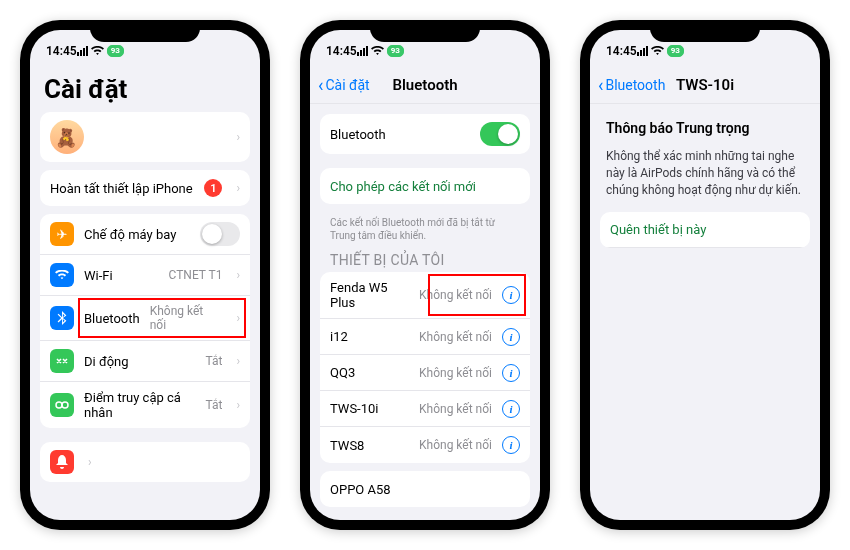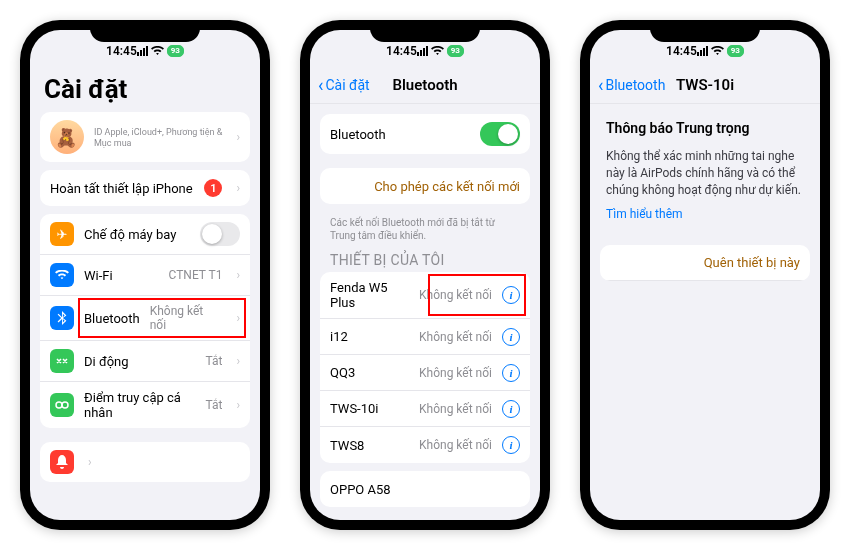--- a/index.html
+++ b/index.html
@@ -25,21 +25,21 @@
     overflow: hidden;
     position: relative;
   }
   .notch {
     position: absolute; top: 0; left: 50%; transform: translateX(-50%);
     width: 110px; height: 22px; background: #000;
     border-bottom-left-radius: 14px; border-bottom-right-radius: 14px;
     z-index: 10;
   }
   .status-bar {
-    height: 36px; display: flex; justify-content: center; align-items: center;
+    height: 36px; display: flex; justify-content: flex-start; align-items: center;
     padding: 6px 16px 0; font-size: 12px; font-weight: 600;
   }
   .status-right { display:flex; align-items:center; gap:3px; }
   .sig-bars { display:flex; align-items:flex-end; gap:1px; }
   .sig-bars span { width:2px; background:#000; display:inline-block; }
   .sig-bars span:nth-child(1){height:4px}.sig-bars span:nth-child(2){height:6px}
   .sig-bars span:nth-child(3){height:8px}.sig-bars span:nth-child(4){height:10px}
   .wifi-ic { width:13px;height:10px; }
   .batt {
     display:inline-flex; align-items:center; gap:1px;
@@ -69,21 +69,21 @@
   .row:last-child { border-bottom:none; }
   .row .label { flex:1; font-size:13px; }
   .row .value { color:#8e8e93; font-size:12px; }
   .row .chev { color:#c7c7cc; font-size:12px; margin-left:4px; }
   .icon-box {
     width:24px;height:24px;border-radius:6px;display:flex;align-items:center;justify-content:center;
     color:#fff; font-size:13px; flex-shrink:0;
   }
   .bg-orange{background:#ff9500}.bg-blue{background:#007aff}.bg-green{background:#34c759}
   .bg-red{background:#ff3b30}
-  .link-row { color:#a16207;text-align:right; }
+  .link-row { color:#15803d; }
   .badge {
     background:#ff3b30;color:#fff;border-radius:50%;width:18px;height:18px;
     display:flex;align-items:center;justify-content:center;font-size:11px;font-weight:600;
   }
   .toggle {
     width:40px;height:24px;border-radius:12px;position:relative;flex-shrink:0;
   }
   .toggle.on{background:#34c759}.toggle.off{background:#e9e9eb}
   .toggle .knob{
     position:absolute;top:2px;width:20px;height:20px;background:#fff;border-radius:50%;
@@ -134,21 +134,20 @@
           </span>
       </span>
     </div>
     <div class="content">
       <div class="large-title">Cài đặt</div>
 
       <div class="group tight">
         <div class="row">
           <div class="avatar">🧸</div>
           <div style="flex:1">
-            <div class="profile-sub">ID Apple, iCloud+, Phương tiện &amp; Mục mua</div>
           </div>
           <span class="chev">›</span>
         </div>
       </div>
 
       <div class="group tight">
         <div class="row">
           <span class="label">Hoàn tất thiết lập iPhone</span>
           <span class="badge">1</span>
           <span class="chev">›</span>
@@ -330,23 +329,20 @@
     <div class="nav">
       <span class="back">
         <span style="font-size:18px">‹</span>
         <span>Bluetooth</span>
       </span>
       <span>TWS-10i</span>
     </div>
     <div class="content" style="height:calc(100% - 74px)">
       <div class="heading3">Thông báo Trung trọng</div>
       <div class="body-text">Không thể xác minh những tai nghe này là AirPods chính hãng và có thể chúng không hoạt động như dự kiến.</div>
-      <div class="body-text" style="padding-top:2px;padding-bottom:14px">
-        <span style="color:#007aff">Tìm hiểu thêm</span>
-      </div>
 
       <div class="group" style="position:relative">
         <div class="row link-row">
           <span class="label">Quên thiết bị này</span>
         </div>
         <span class="hi-red" style="left:-2px;right:-2px;top:-2px;bottom:-2px"></span>
       </div>
     </div>
   </div>
 </div>

